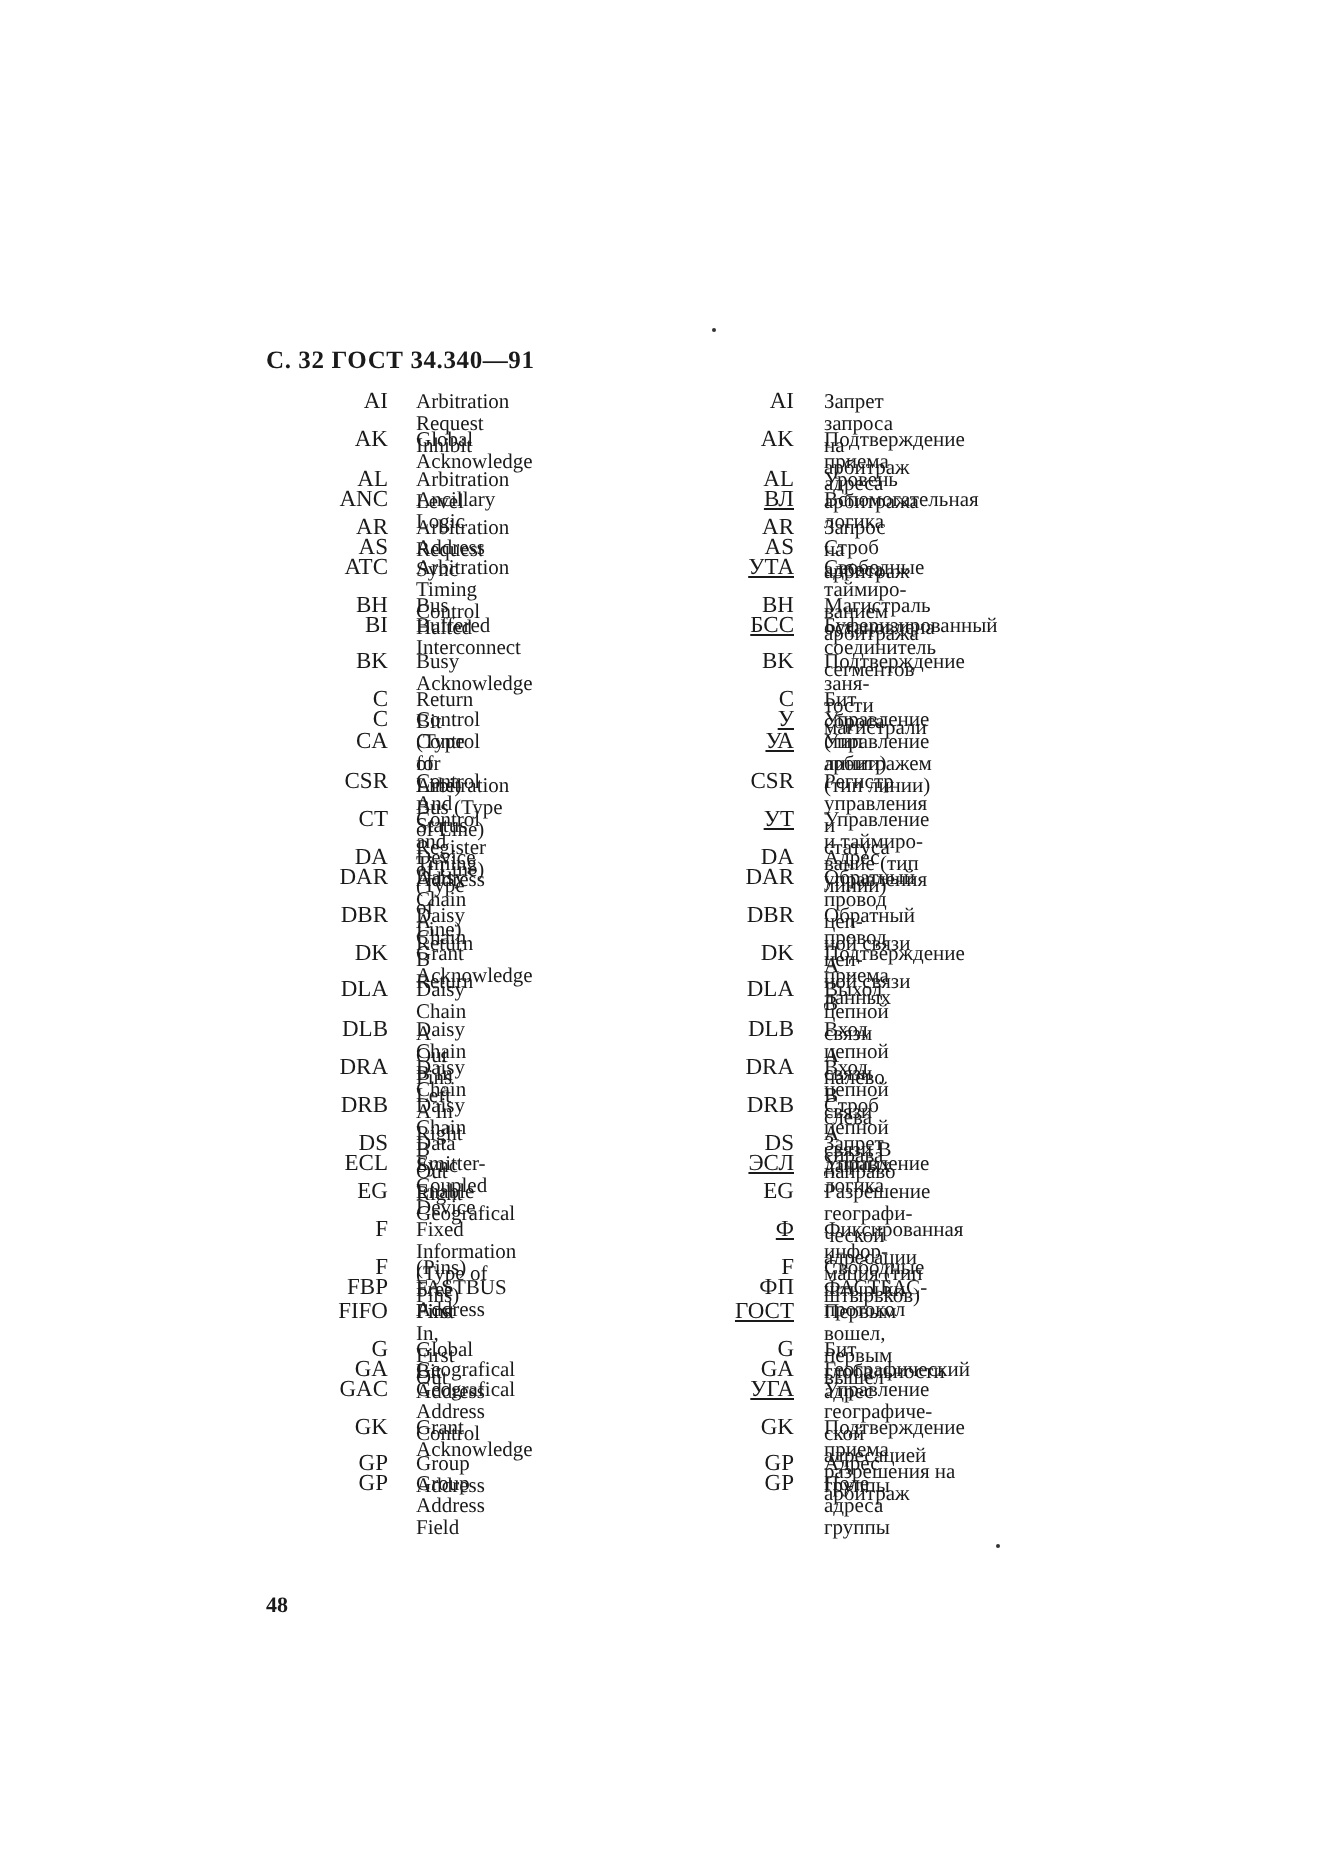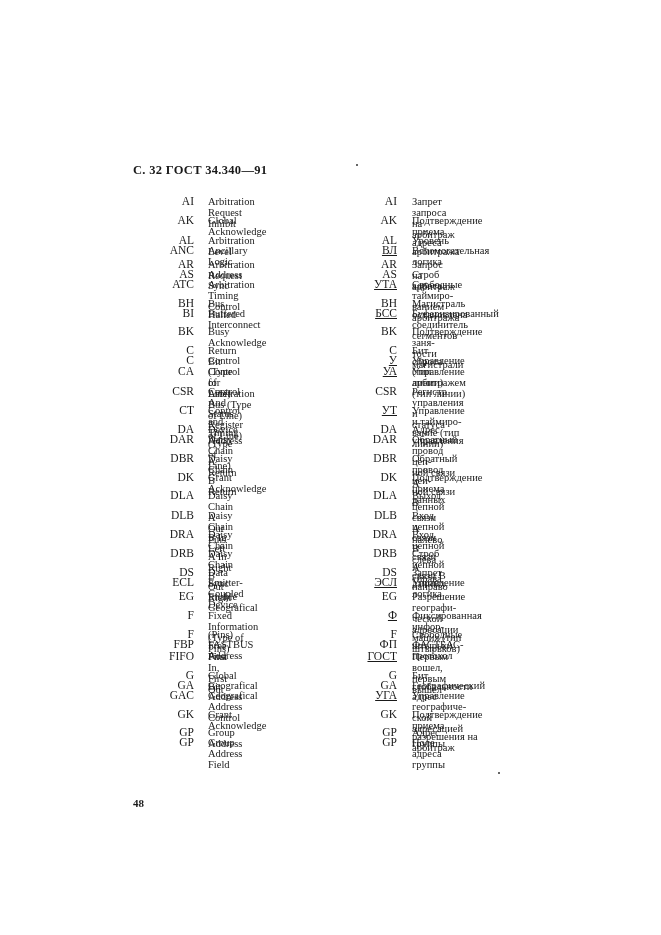--- a/index.html
+++ b/index.html
@@ -1,18 +1,18 @@
 <!DOCTYPE html>
 <html><head>
 <meta charset="utf-8">
 <style>
   html, body { margin:0; padding:0; background:#ffffff; }
   body { width:661px; height:935px; position:relative; overflow:hidden;
          font-family:"Liberation Serif","DejaVu Serif",serif; color:#1a1a1a; }
-  .header { position:absolute; left:133px; top:163px; font-size:12.5px; font-weight:bold; letter-spacing:0.3px; }
+  .header { position:absolute; left:133px; top:173px; font-size:12.5px; font-weight:bold; letter-spacing:0.3px; }
   .row { position:absolute; font-size:10.5px; line-height:11px; }
   .abbr { position:absolute; text-align:right; width:60px; font-size:11.5px; }
   .desc { position:absolute; white-space:pre-line; }
   .l .abbr { left:134px; }
   .l .desc { left:208px; }
   .r .abbr { left:337px; }
   .r .desc { left:412px; }
   .ul { text-decoration:underline; }
   .pagenum { position:absolute; left:133px; top:797px; font-size:11px; font-weight:bold; }
   .dot { position:absolute; width:2px; height:2px; background:#333; border-radius:50%; }

